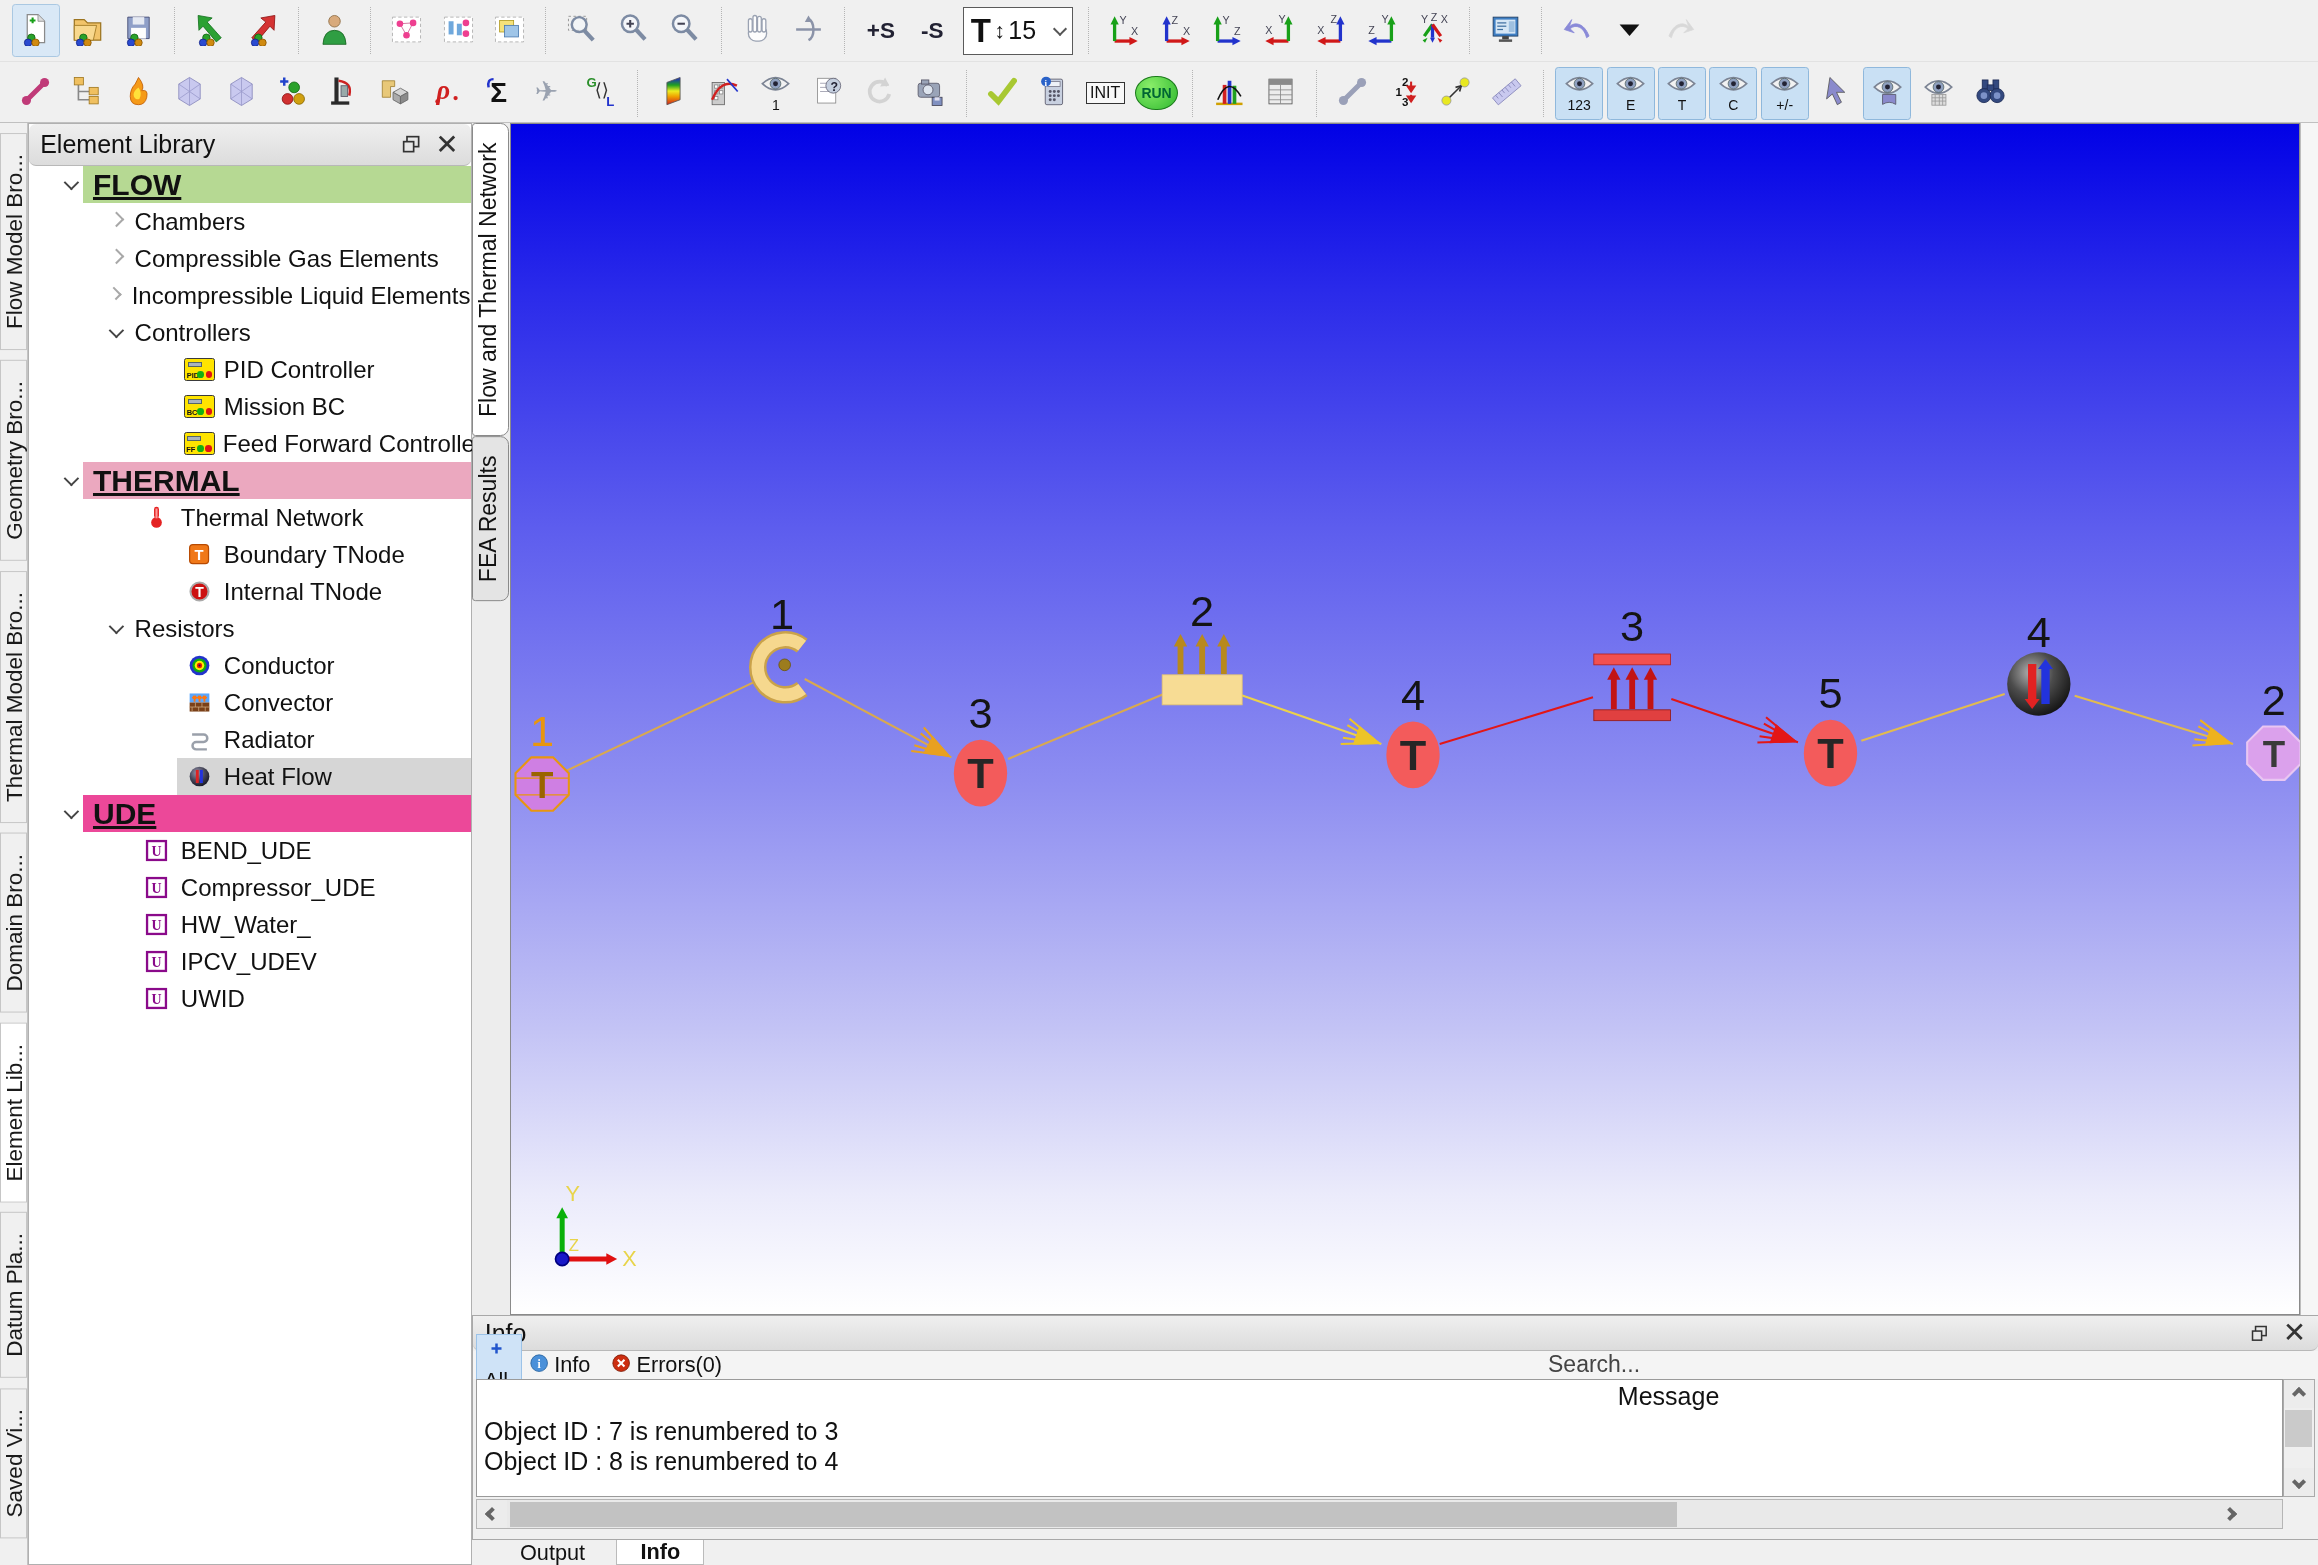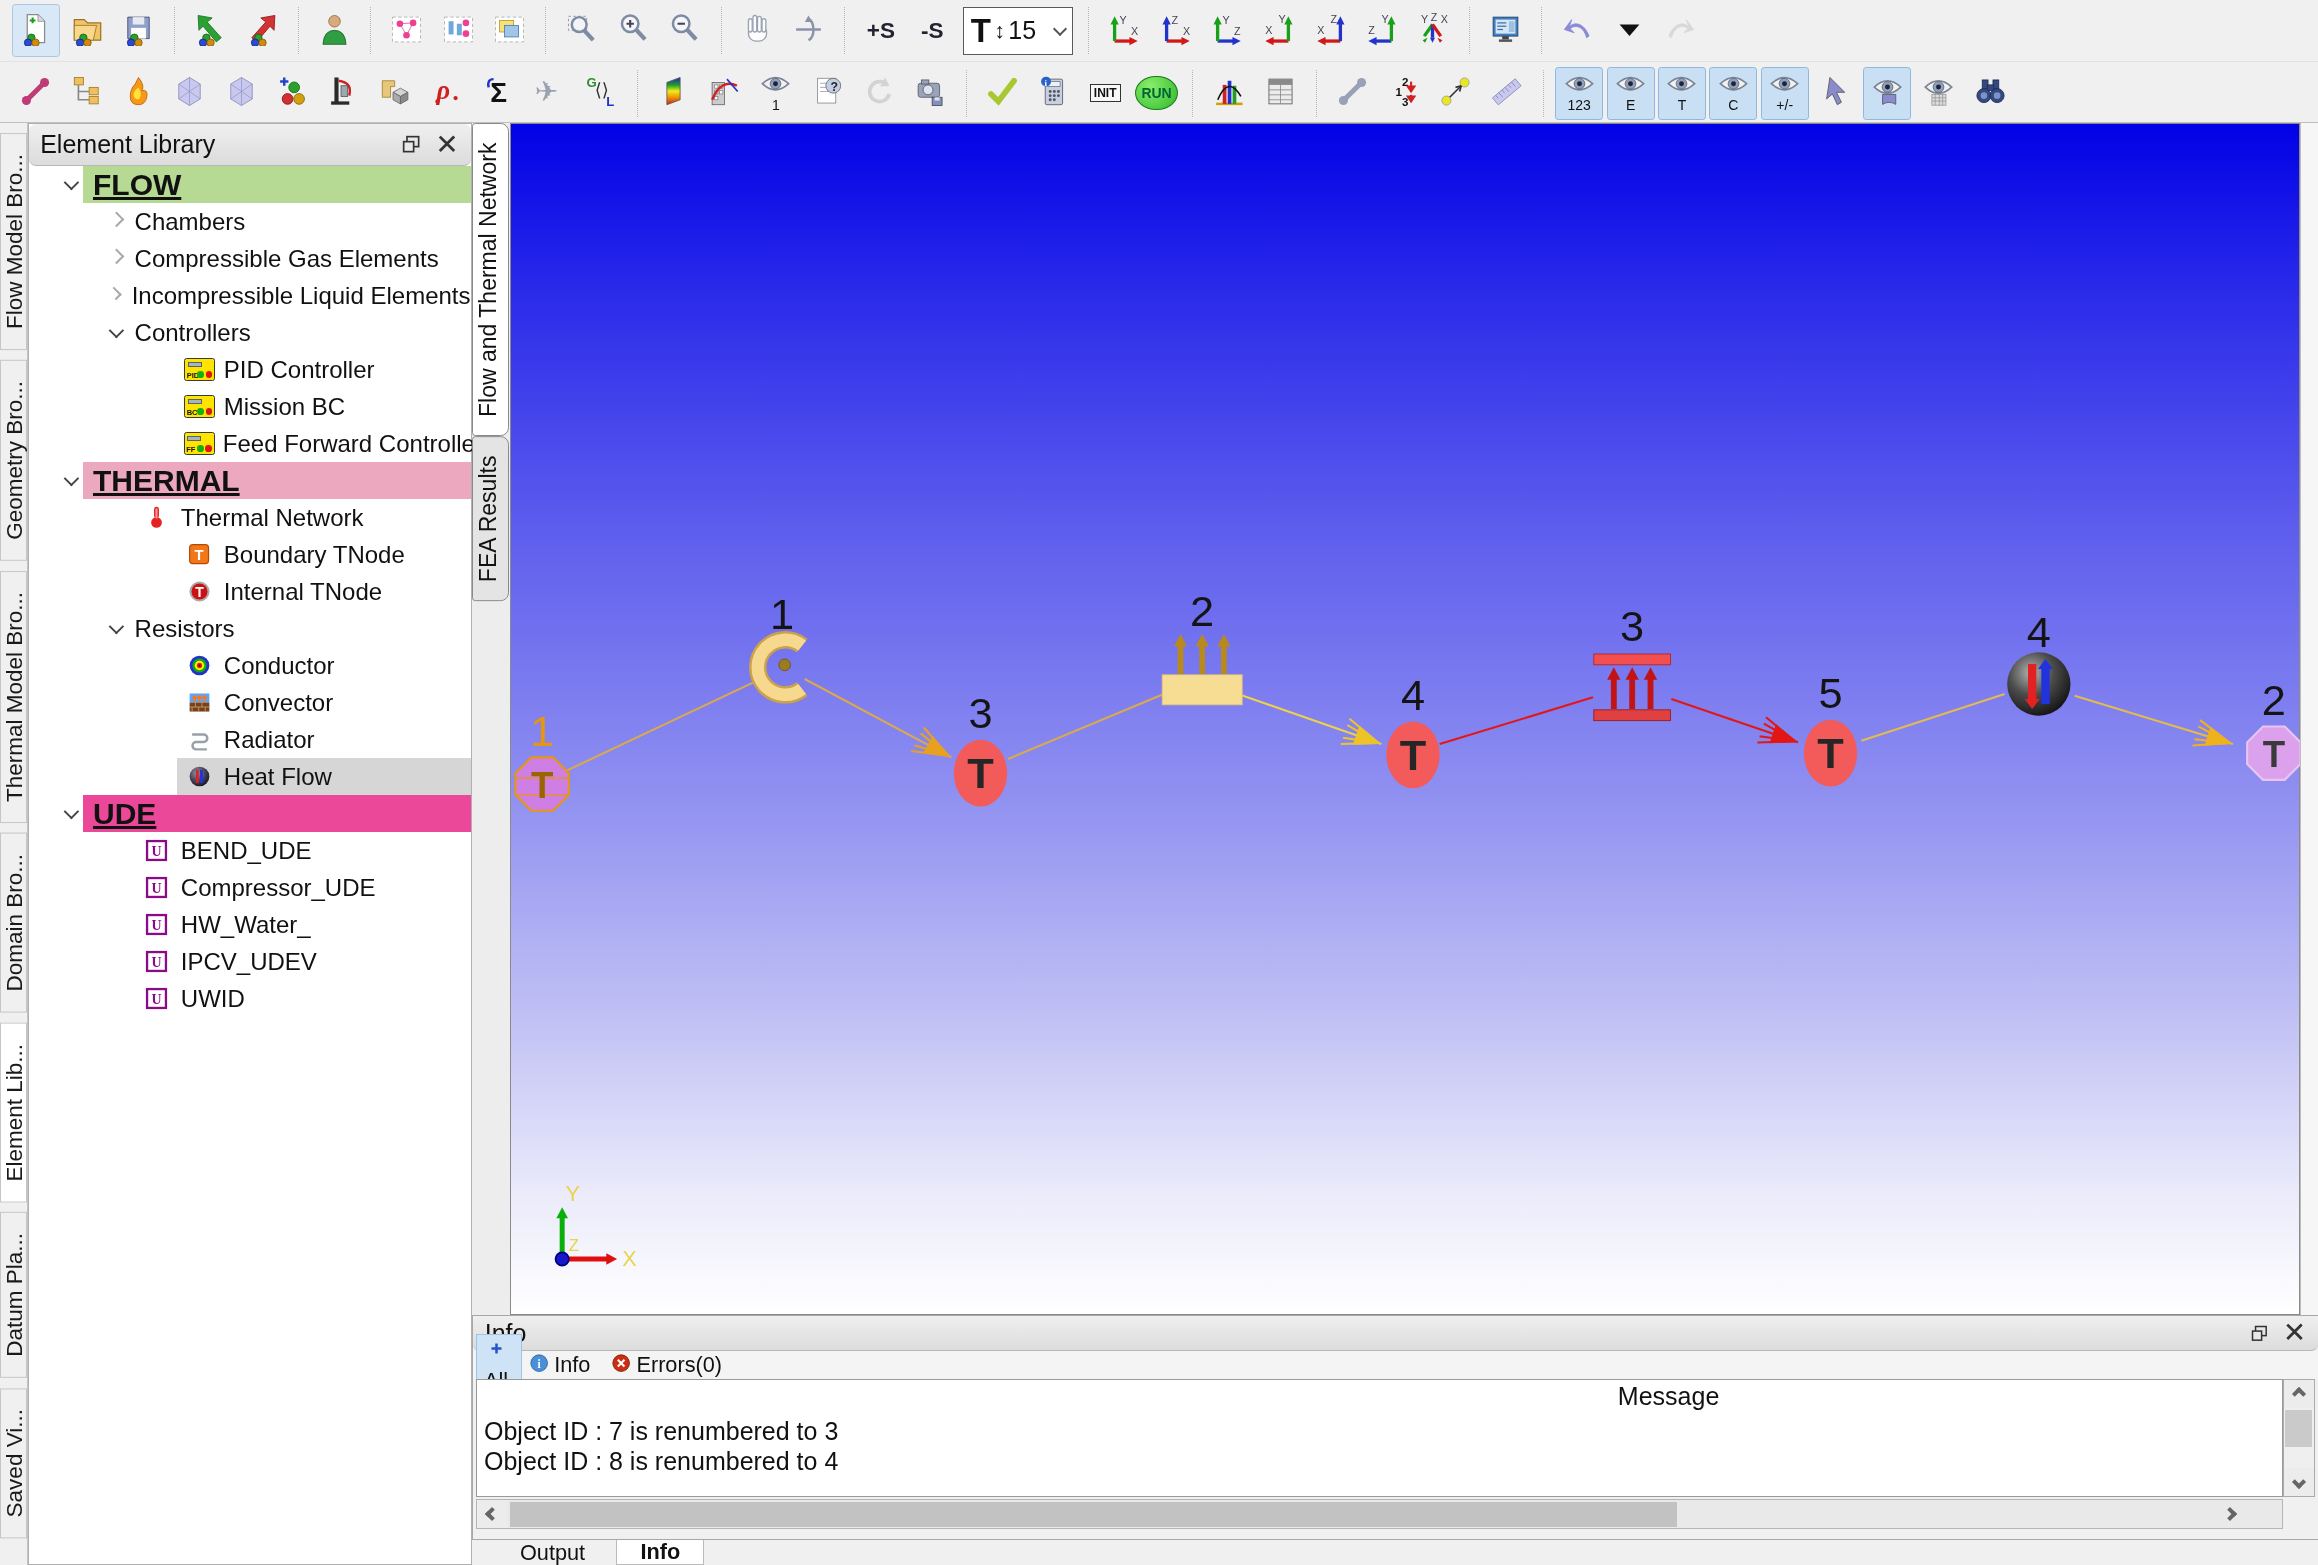--- a/index.html
+++ b/index.html
@@ -15,21 +15,21 @@
   .tbtn.hl  { background:#d9e8f6; border:0.8px solid #aac8e2; }
   .tbtn.dis { opacity:.45; }
   .tsep { width:0; height:47px; border-left:1.7px dotted #b4b4b4; margin:0 10px; }
   .sub  { font-size:14px; line-height:13.3px; color:#111; }
   .txtbtn { font-size:22.5px; font-weight:bold; color:#223; }
   .combo { width:110px; height:48px; background:#fff; border:1.7px solid #5a5a5a; display:flex; align-items:center; padding:0 6.7px; gap:3.3px; margin:0 5px; }
   .combo .T  { font-size:33px; font-weight:bold; line-height:33px; }
   .combo .ud { font-size:21.7px; font-weight:bold; }
   .combo .val{ font-size:25px; flex:1; }
   .chevdn { width:10px; height:10px; border-right:2.5px solid #555; border-bottom:2.5px solid #555; transform:rotate(45deg); display:inline-block; margin-bottom:3.3px;}
-  .initbox { font-size:12px; font-weight:bold; border:1.7px solid #333; padding:0.8px 3.3px; background:#f8f8f8; }
+  .initbox { font-size:16px; font-weight:normal; border:1.7px solid #333; padding:0.8px 3.3px; background:#f8f8f8; }
   .runpill { font-size:14px; font-weight:bold; color:#063; background:radial-gradient(circle at 35% 30%, #8aee6a, #2eb82e); border:0.8px solid #1a7a1a; border-radius:50%; padding:8.3px 5px; }
   
   #left-strip { position:absolute; left:0; top:123px; width:27.5px; height:1442px; background:#f0f0f0; border-right:0.8px solid #c4c4c4; }
   .vtab { writing-mode:vertical-rl; transform:rotate(180deg); font-size:22.5px; color:#1a1a1a; background:#f0f0f0;
           border:0.8px solid #c6c6c6; padding:20px 0.8px; margin:10px 0; width:27px; text-align:center; display:block; }
   .vtab.active { background:#fff; }
   
   #library { position:absolute; left:27.5px; top:123px; width:444px; height:1442px; background:#fff; border:0.8px solid #b0b0b0; }
   .panel-head { height:42px; background:linear-gradient(#efefef,#dcdcdc); display:flex; align-items:center; padding:0 11.7px; font-size:25px; border-bottom:0.8px solid #b8b8b8;border-radius:7px; }
   .ph-btns { margin-left:auto; display:flex; gap:15px; align-items:center; }
@@ -1016,20 +1016,21 @@
           <span>Info</span>
         </span>
         <span class="filter">
           <span><svg width="18.3" height="18.3" viewBox="0 0 22 22">
               <circle cx="11" cy="11" r="10" fill="#cc2e10" stroke="#7c1a06"></circle>
               <path d="M7 7 l8 8 M15 7 l-8 8" stroke="#fff" stroke-width="2.5"></path>
             </svg></span>
           <span>Errors(0)</span>
         </span>
       </span>
+    <input id="search-input" placeholder="Search..." style="">
   </div>
   <div class="msg-table">
     <div class="msg-head">Message</div>
     <div id="messages">
         <div class="msg-row" style="top: 37px;">Object ID : 7 is renumbered to 3</div>
         <div class="msg-row" style="top: 67px;">Object ID : 8 is renumbered to 4</div>
       </div>
   </div>
   <div class="vscroll">
     <span class="sbtn" style="top:0;left:0;">

